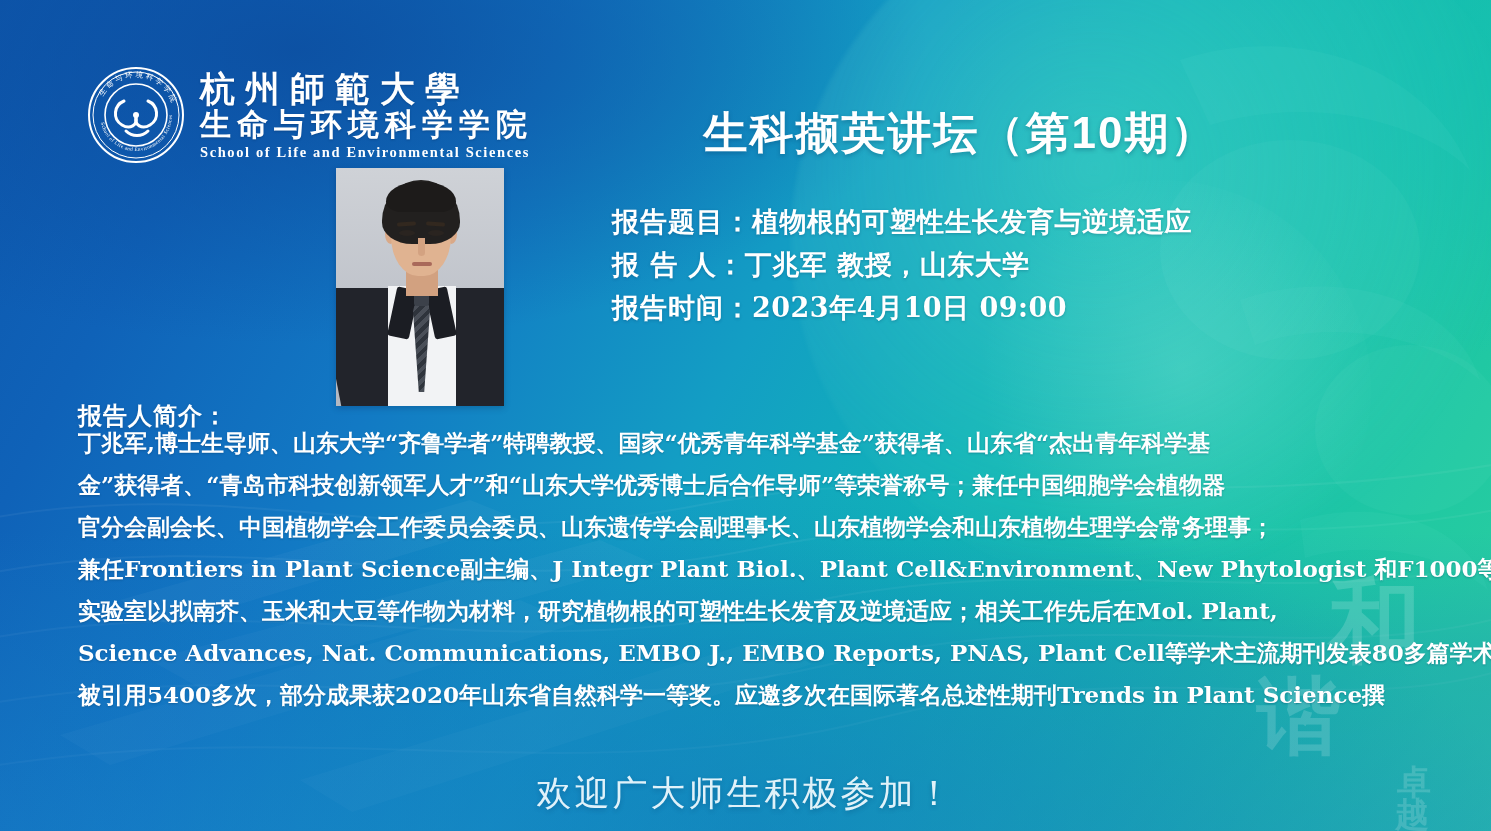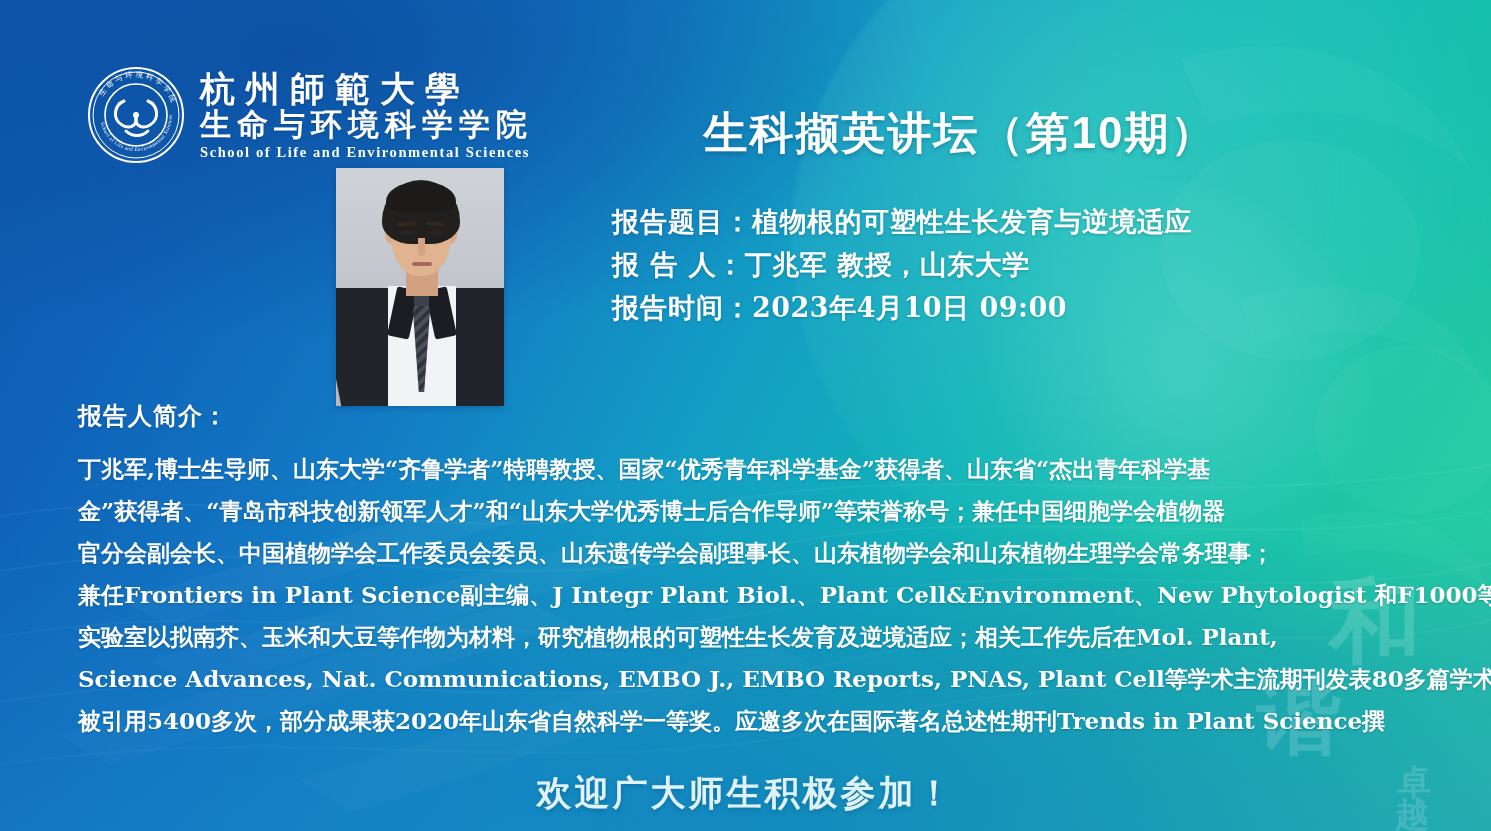--- a/index.html
+++ b/index.html
@@ -222,21 +222,21 @@
     font-family: "DejaVu Serif", "Liberation Serif", serif;
     font-weight: bold;
     font-size: 24px;
     color: #ffffff;
     letter-spacing: 1px;
     text-shadow: 0 1px 3px rgba(0,45,85,.30);
   }
   .bio-body {
     position: absolute;
     left: 78px;
-    top: 448px;
+    top: 422px;
     width: 1340px;
   }
   .bio-line {
     font-family: "DejaVu Serif", "Liberation Serif", serif;
     font-weight: bold;
     font-size: 23px;
     line-height: 42px;
     color: #ffffff;
     white-space: nowrap;
     letter-spacing: 0px;
@@ -244,21 +244,21 @@
   }
 
   
   .welcome {
     position: absolute;
     left: 0;
     right: 0;
     bottom: 14px;
     text-align: center;
     font-family: "DejaVu Serif", "Liberation Serif", serif;
-    font-weight: bold;
+    font-weight: normal;
     font-size: 35px;
     letter-spacing: 3px;
     color: #f2fbff;
     opacity: .92;
     text-shadow: 0 2px 5px rgba(0,60,110,.35);
   }
   .watermark {
     position: absolute;
     color: rgba(255,255,255,.16);
     font-family: "DejaVu Serif", "Liberation Serif", serif;

